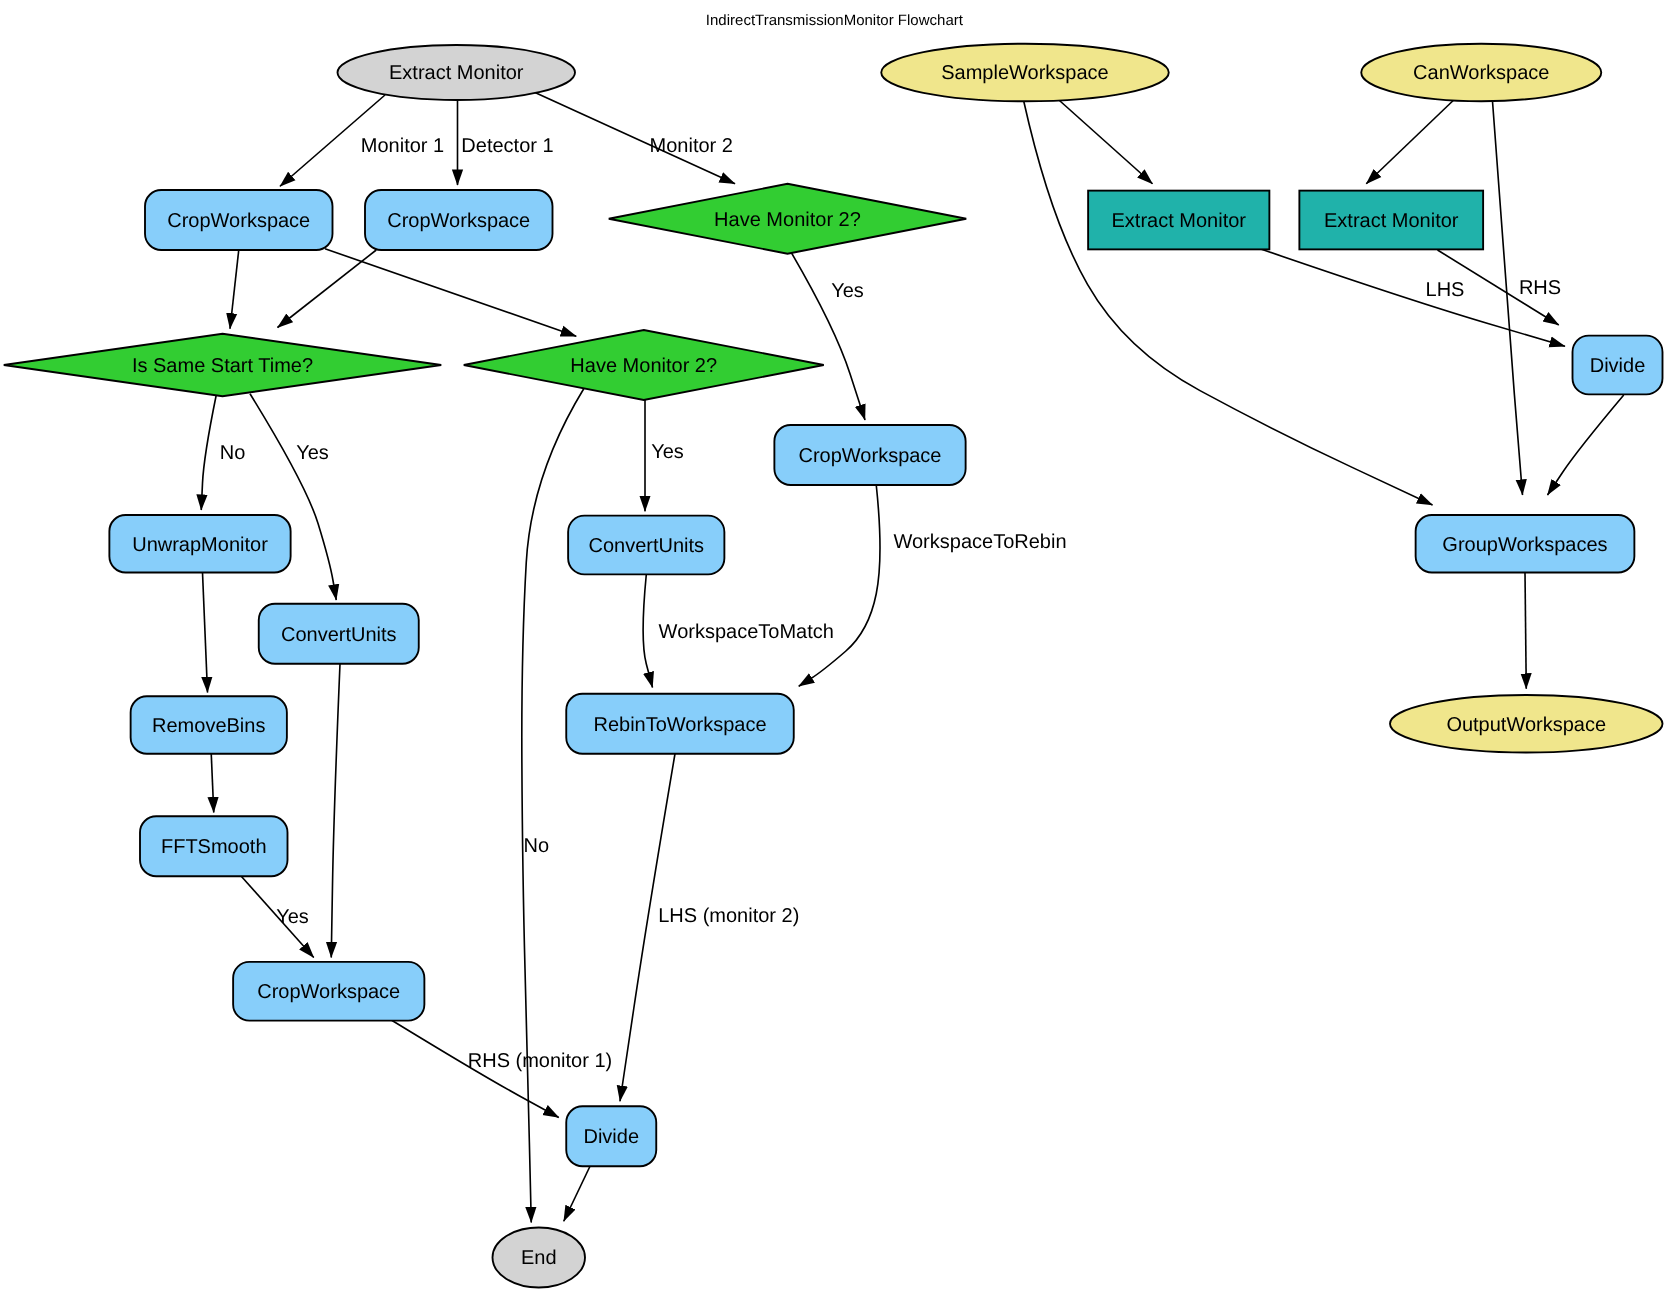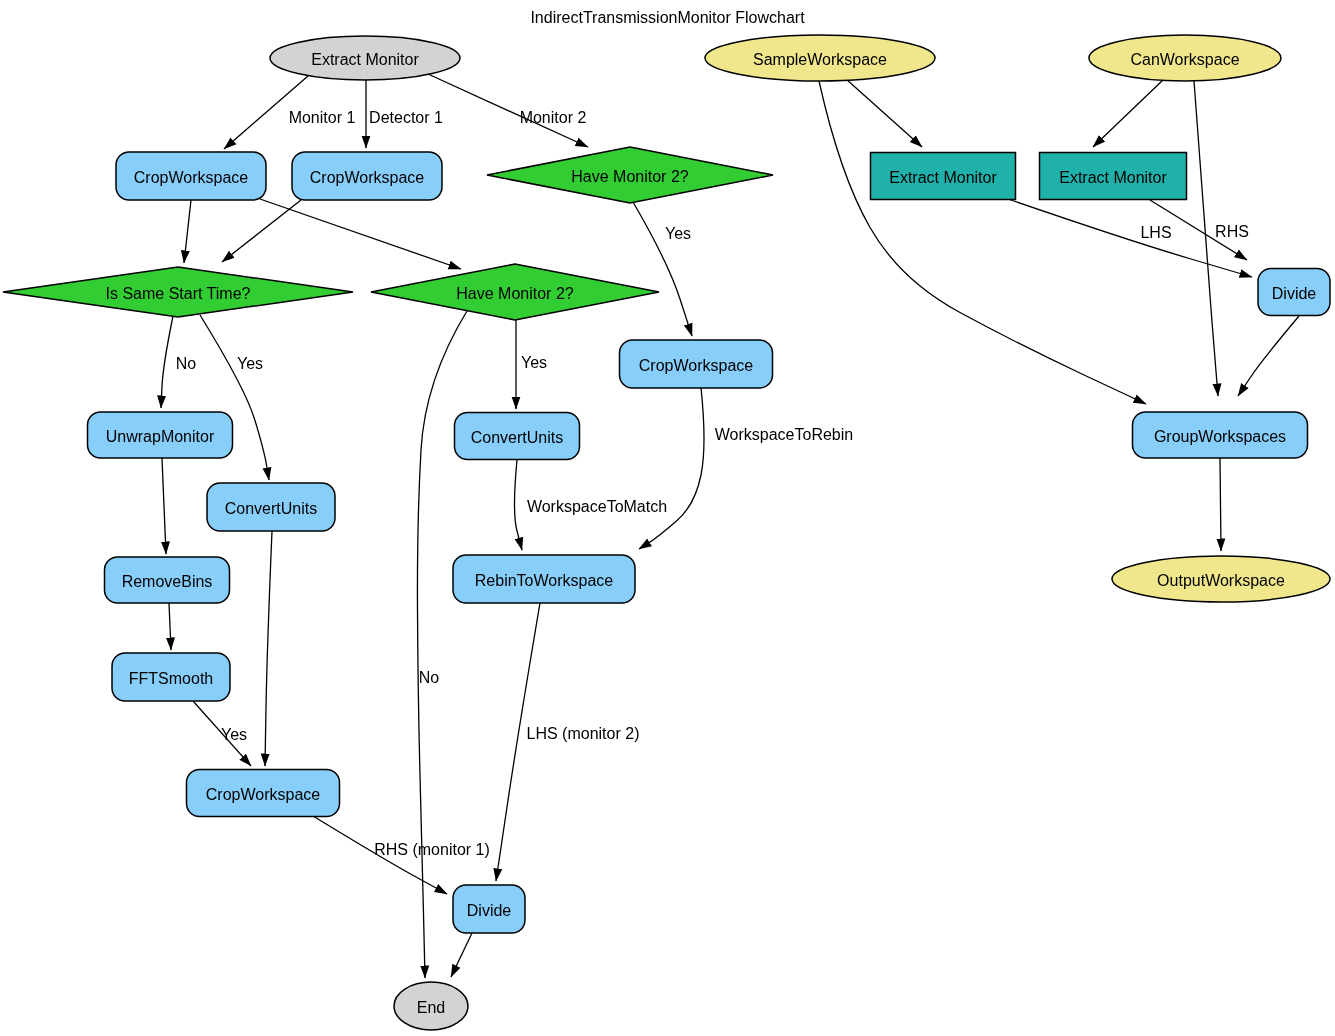--- a/index.html
+++ b/index.html
@@ -5,21 +5,21 @@
   html,body{margin:0;padding:0;background:#ffffff;}
   .canvas{
     position:relative;
     width:1335px;height:1036px;
     background:#ffffff;
     font-family:"Liberation Sans", sans-serif;
     overflow:hidden;
   }
   .diagram-title{
     position:absolute;top:9px;left:0;width:100%;
-    text-align:center;font-size:16px;color:#000;
+    text-align:center;font-size:12px;color:#000;
   }
   svg{position:absolute;left:0;top:0;}
   .edge{fill:none;stroke:#000;stroke-width:1.3;}
   .node-shape{stroke:#000;stroke-width:1.5;}
   .node-label{
     font-family:"Liberation Sans", sans-serif;
     font-size:16px;fill:#000;text-anchor:middle;dominant-baseline:central;
   }
   .edge-label{
     font-family:"Liberation Sans", sans-serif;

